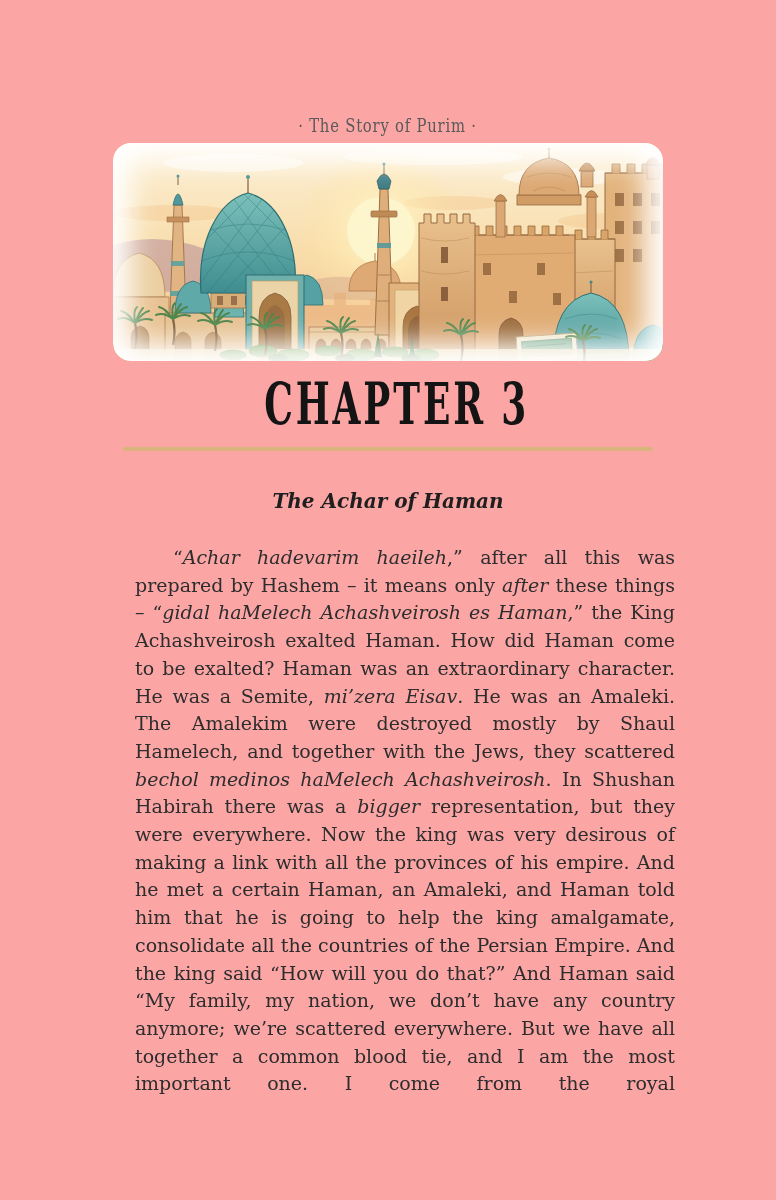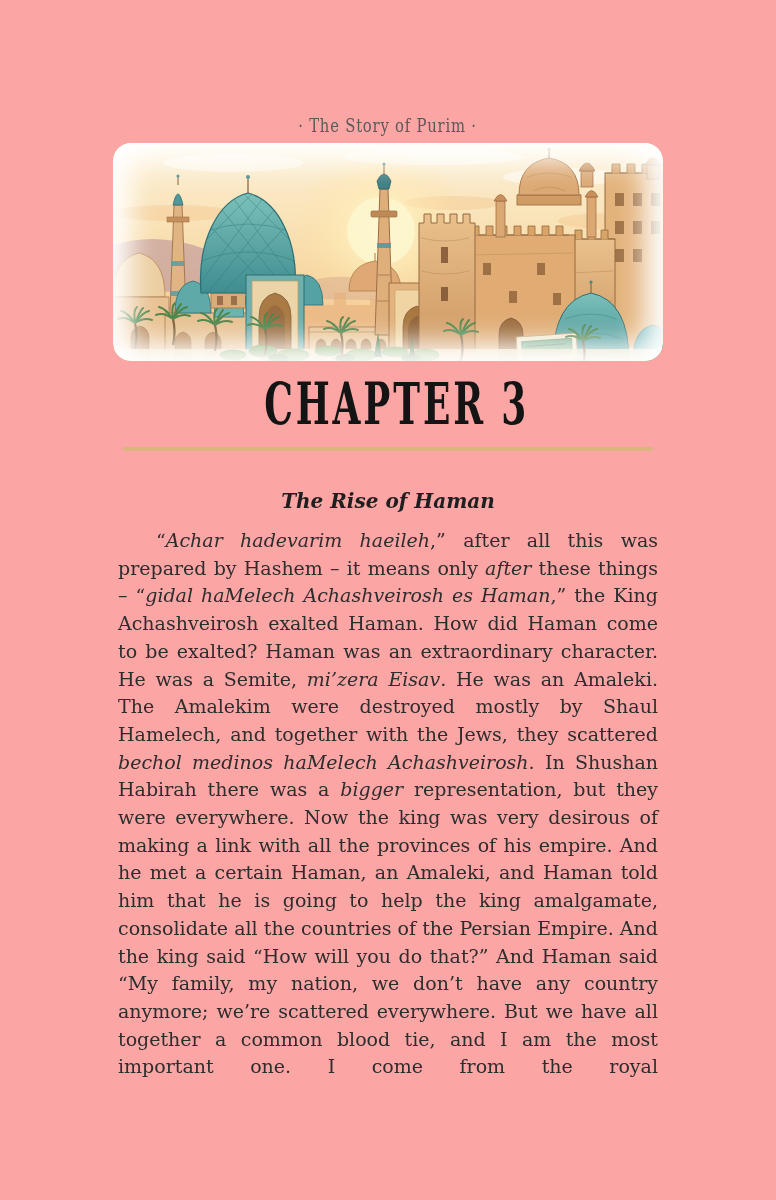--- a/index.html
+++ b/index.html
@@ -39,21 +39,21 @@
     background:#d9b47c; border-radius:2px;
   }
 
   .section-title {
     position:absolute; top:489px; left:0; width:776px; margin:0;
     text-align:center; font-size:20px; font-weight:bold; font-style:italic;
     color:#1f1f1f;
   }
 
   .body-paragraph {
-    position:absolute; top:527px; left:118px; width:540px; margin:0;
+    position:absolute; top:527px; left:118px; width:540px; margin:17px;
     font-size:19px; line-height:27.7px; color:#2d2d2d;
     text-align:justify; text-align-last:justify;
     text-indent:38px;
   }
   .body-paragraph i { font-style:italic; }
 
   .folio {
     position:absolute; top:1041px; left:0; width:776px;
     text-align:center; font-size:16px; color:#4c4c4c; letter-spacing:1px;
   }
@@ -301,18 +301,18 @@
     </svg>
     <div class="fade"></div>
   </div>
 
   <h1 class="chapter-title">
     <span class="condensed">CHAPTER 3</span>
   </h1>
 
   <div class="divider" style="background: rgb(217, 180, 124);"></div>
 
-  <h2 class="section-title">The Rise of Haman</h2>
+  <h2 class="section-title">The Achar of Haman</h2>
 
   <p class="body-paragraph"><span>“</span><i>Achar hadevarim haeileh</i><span>,” after all this was prepared by Hashem – it means only </span><i>after</i><span> these things – “</span><i>gidal haMelech Achashveirosh es Haman</i><span>,” the King Achashveirosh exalted Haman. How did Haman come to be exalted? Haman was an extraordinary character. He was a Semite, </span><i>mi’zera Eisav</i><span>. He was an Amaleki. The Amalekim were destroyed mostly by Shaul Hamelech, and together with the Jews, they scattered </span><i>bechol medinos haMelech Achashveirosh</i><span>. In Shushan Habirah there was a </span><i>bigger</i><span> representation, but they were everywhere. Now the king was very desirous of making a link with all the provinces of his empire. And he met a certain Haman, an Amaleki, and Haman told him that he is going to help the king amalgamate, consolidate all the countries of the Persian Empire. And the king said “How will you do that?” And Haman said “My family, my nation, we don’t have any country anymore; we’re scattered everywhere. But we have all together a common blood tie, and I am the most important one. I come from the royal</span></p>
 
 
 </div>
 
 </body></html>

